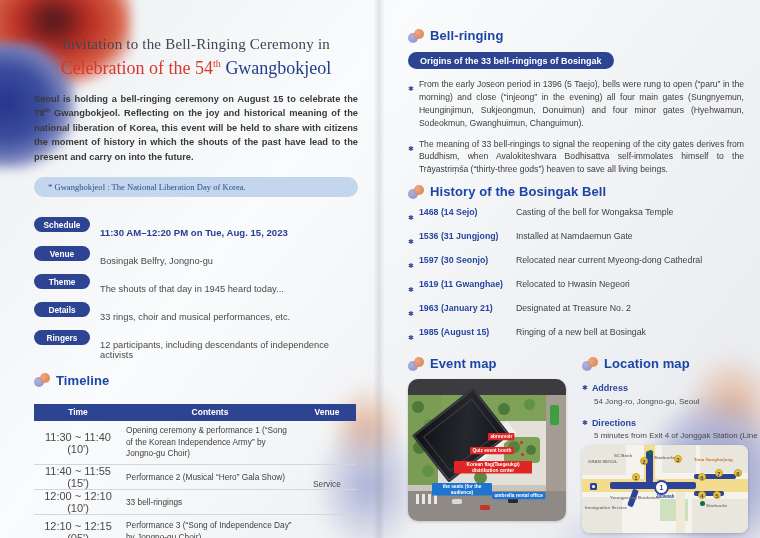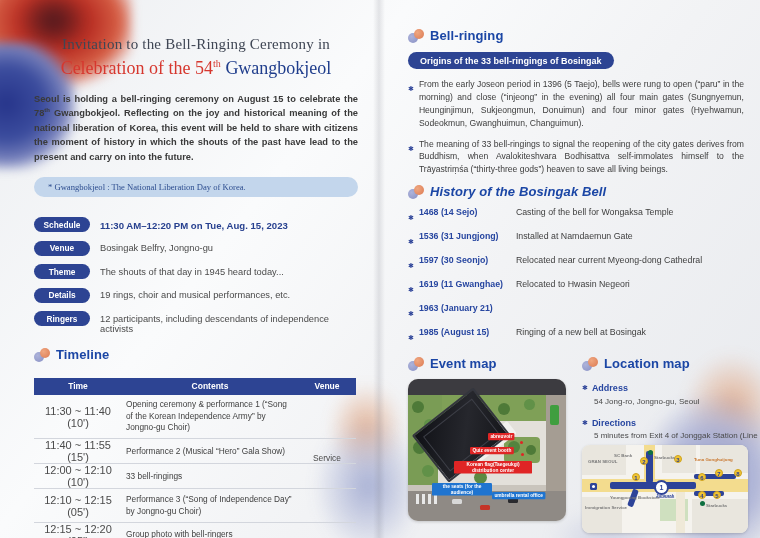--- a/index.html
+++ b/index.html
@@ -28,21 +28,21 @@
   .sp-l-blue { left:314px; top:418px; width:108px; height:136px; filter:blur(7px); opacity:.8;
     background:radial-gradient(ellipse, #96a0cc 0%, rgba(150,160,204,0) 72%); }
   .sp-r-orange { left:684px; top:352px; width:96px; height:110px; filter:blur(7px); opacity:.75;
     background:radial-gradient(ellipse, #df9c74 0%, rgba(223,156,116,0) 70%); }
   .sp-r-blue { left:640px; top:392px; width:150px; height:170px; filter:blur(6px); opacity:.85;
     background:radial-gradient(ellipse, #8f99c9 0%, #a8aed4 40%, rgba(168,174,212,0) 72%); }
   .sp-logo-blue { left:548px; top:508px; width:120px; height:60px; filter:blur(8px); opacity:.45;
     background:radial-gradient(ellipse, #a8aed4 0%, rgba(168,174,212,0) 70%); }
 
   
-  .sec-h { display:flex; align-items:flex-end; gap:6px; }
+  .sec-h { display:flex; align-items:center; gap:6px; }
   .sec-h .txt { color:#1b46a5; font-weight:bold; font-size:13px; letter-spacing:.1px; }
   .dot-ic { position:relative; width:16px; height:14px; flex:0 0 16px; }
   .dot-ic i { position:absolute; border-radius:50%; width:10px; height:10px; }
   .dot-ic .o { right:0; top:0; background:radial-gradient(circle at 35% 35%, #efa781, #dc7a52); }
   .dot-ic .p { left:0; bottom:0; background:radial-gradient(circle at 35% 35%, #adb3da, #8890c4); }
   .ast::before { content:"✱"; color:#2d4398; font-size:7px; position:relative; top:-1px; }
 
   
   .l-inner { padding:0 26px 0 30px; position:relative; z-index:1; }
   .title-block { margin-top:36px; text-align:center; font-family:"Liberation Serif",serif; }
@@ -53,21 +53,21 @@
   .title2 .blue { color:#1f3d8c; }
   .intro { margin-top:13px; font-size:9.3px; font-weight:bold; color:#3a3a3a;
     line-height:1.55; text-align:justify; }
   .intro sup { font-size:6px; }
   .note-pill { margin-top:13px; background:#c3d6ec; border-radius:12px; padding:5px 14px;
     font-family:"Liberation Serif",serif; font-size:8.6px; color:#2d4d8f; }
   .info-list { margin-top:20px; }
   .info-row { display:flex; align-items:flex-start; margin-bottom:8.5px; }
   .badge { flex:0 0 56px; background:#2d4493; color:#fff; font-size:8.3px; font-weight:bold;
     text-align:center; border-radius:9px; padding:2.5px 0; }
-  .info-val { margin-left:10px; font-size:9.3px; color:#4a4a4a; padding-top:2.5px; }
+  .info-val { margin-left:10px; font-size:9.3px; color:#4a4a4a; padding-top:2.5px;margin-top:7px; }
   .info-row.first .info-val { color:#27408f; font-weight:bold; font-size:9.6px; }
   .tl-head { margin-top:13px; }
   .tl-table { margin-top:16px; position:relative; width:322px; }
   .tl-hrow { display:flex; background:#2d4493; color:#fff; font-weight:bold; font-size:8.5px; }
   .tl-hrow > div { padding:3.5px 0; text-align:center; }
   .col-time { width:88px; flex:0 0 88px; }
   .col-cont { flex:1; }
   .col-ven  { width:58px; flex:0 0 58px; }
   .tl-row { display:flex; border-bottom:1px solid #d3d6dd; align-items:center; }
   .tl-row .col-time { font-size:11px; color:#4a4a4a; text-align:center; }
@@ -78,21 +78,21 @@
     width:330px; }
 
   
   .r-inner { padding:0 16px 0 28px; position:relative; z-index:1; }
   .bell-head { margin-top:28px; }
   .origin-badge { display:inline-block; margin-top:9px; background:#2d4493; color:#fff;
     font-size:9px; font-weight:bold; border-radius:10px; padding:3.5px 12px; }
   .bullets { margin-top:9px; }
   .bullet { display:flex; gap:5px; margin-bottom:8px; }
   .bullet .bt { font-size:8.6px; color:#3c3c3c; line-height:1.5; text-align:justify; }
-  .hist-head { margin-top:0;font-style:italic; }
+  .hist-head { margin-top:0; }
   .hist-list { margin-top:8px; }
   .hist-row { display:flex; gap:5px; margin-bottom:6px; align-items:flex-start; }
   .hist-year { flex:0 0 92px; color:#2746a0; font-weight:bold; font-size:8.8px; }
   .hist-desc { font-size:8.8px; color:#3e3e3e; }
   .hist-note { font-size:7.5px; color:#6a6a6a; line-height:1.5; margin-top:2px; }
   .maps-row { display:flex; margin-top:11px; }
   .map-col-l { width:160px; flex:0 0 160px; margin-right:14px; }
   .map-col-r { flex:1; }
   .loc-bullet { display:flex; gap:4px; margin-top:6px; align-items:baseline; }
   .loc-lab { color:#2746a0; font-weight:bold; font-size:9px; }
@@ -186,21 +186,21 @@
       <div class="info-row">
         <div class="badge">Venue</div>
         <div class="info-val">Bosingak Belfry, Jongno-gu</div>
       </div>
       <div class="info-row">
         <div class="badge">Theme</div>
         <div class="info-val">The shouts of that day in 1945 heard today...</div>
       </div>
       <div class="info-row">
         <div class="badge">Details</div>
-        <div class="info-val">19 rings, choir and musical performances, etc.</div>
+        <div class="info-val">33 rings, choir and musical performances, etc.</div>
       </div>
       <div class="info-row">
         <div class="badge">Ringers</div>
         <div class="info-val">12 participants, including descendants of independence activists</div>
       </div>
     </div>
 
     <div class="sec-h tl-head">
       <span class="dot-ic">
           <i class="p"></i>
@@ -297,20 +297,21 @@
       </div>
       <div class="hist-row">
         <span class="ast"></span>
         <div class="hist-year">1619 (11 Gwanghae)</div>
         <div class="hist-desc">Relocated to Hwasin Negeori</div>
       </div>
       <div class="hist-row">
         <span class="ast"></span>
         <div class="hist-year">1963 (January 21)</div>
         <div>
+          <div class="hist-desc">Designated at Treasure No. 2</div>
         </div>
       </div>
       <div class="hist-row">
         <span class="ast"></span>
         <div class="hist-year">1985 (August 15)</div>
         <div class="hist-desc">Ringing of a new bell at Bosingak</div>
       </div>
     </div>
 
     <div class="maps-row">

